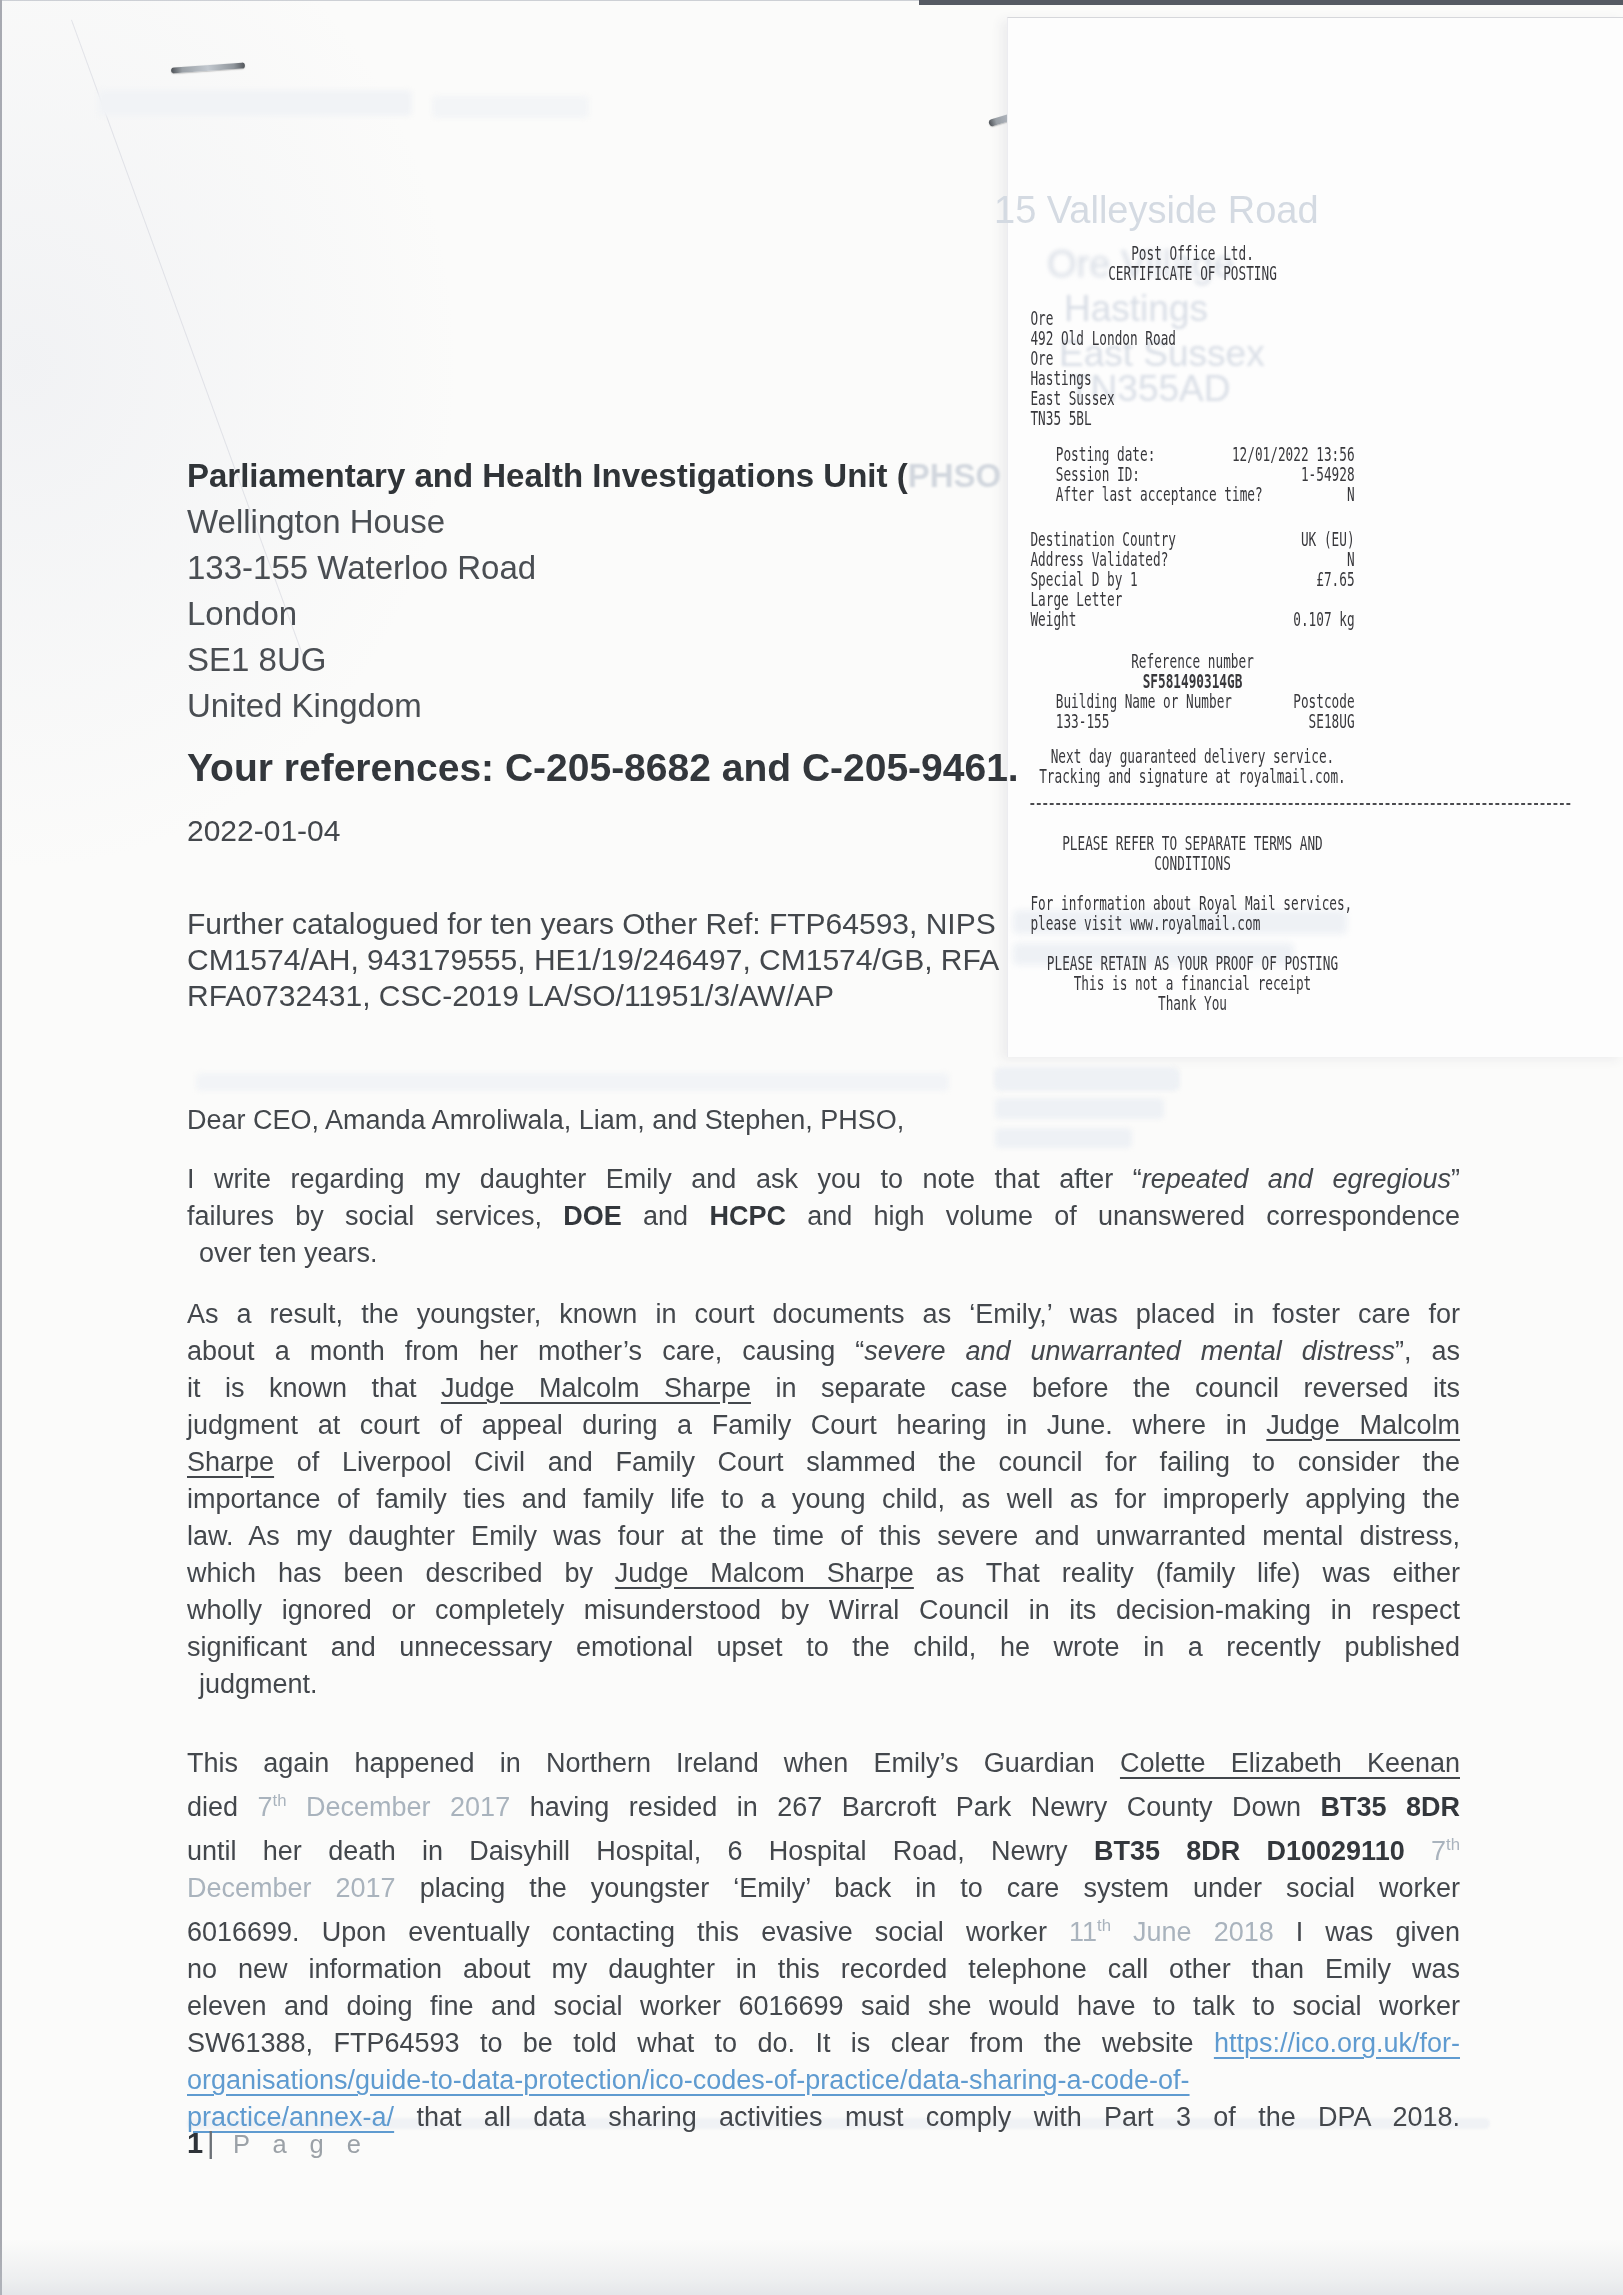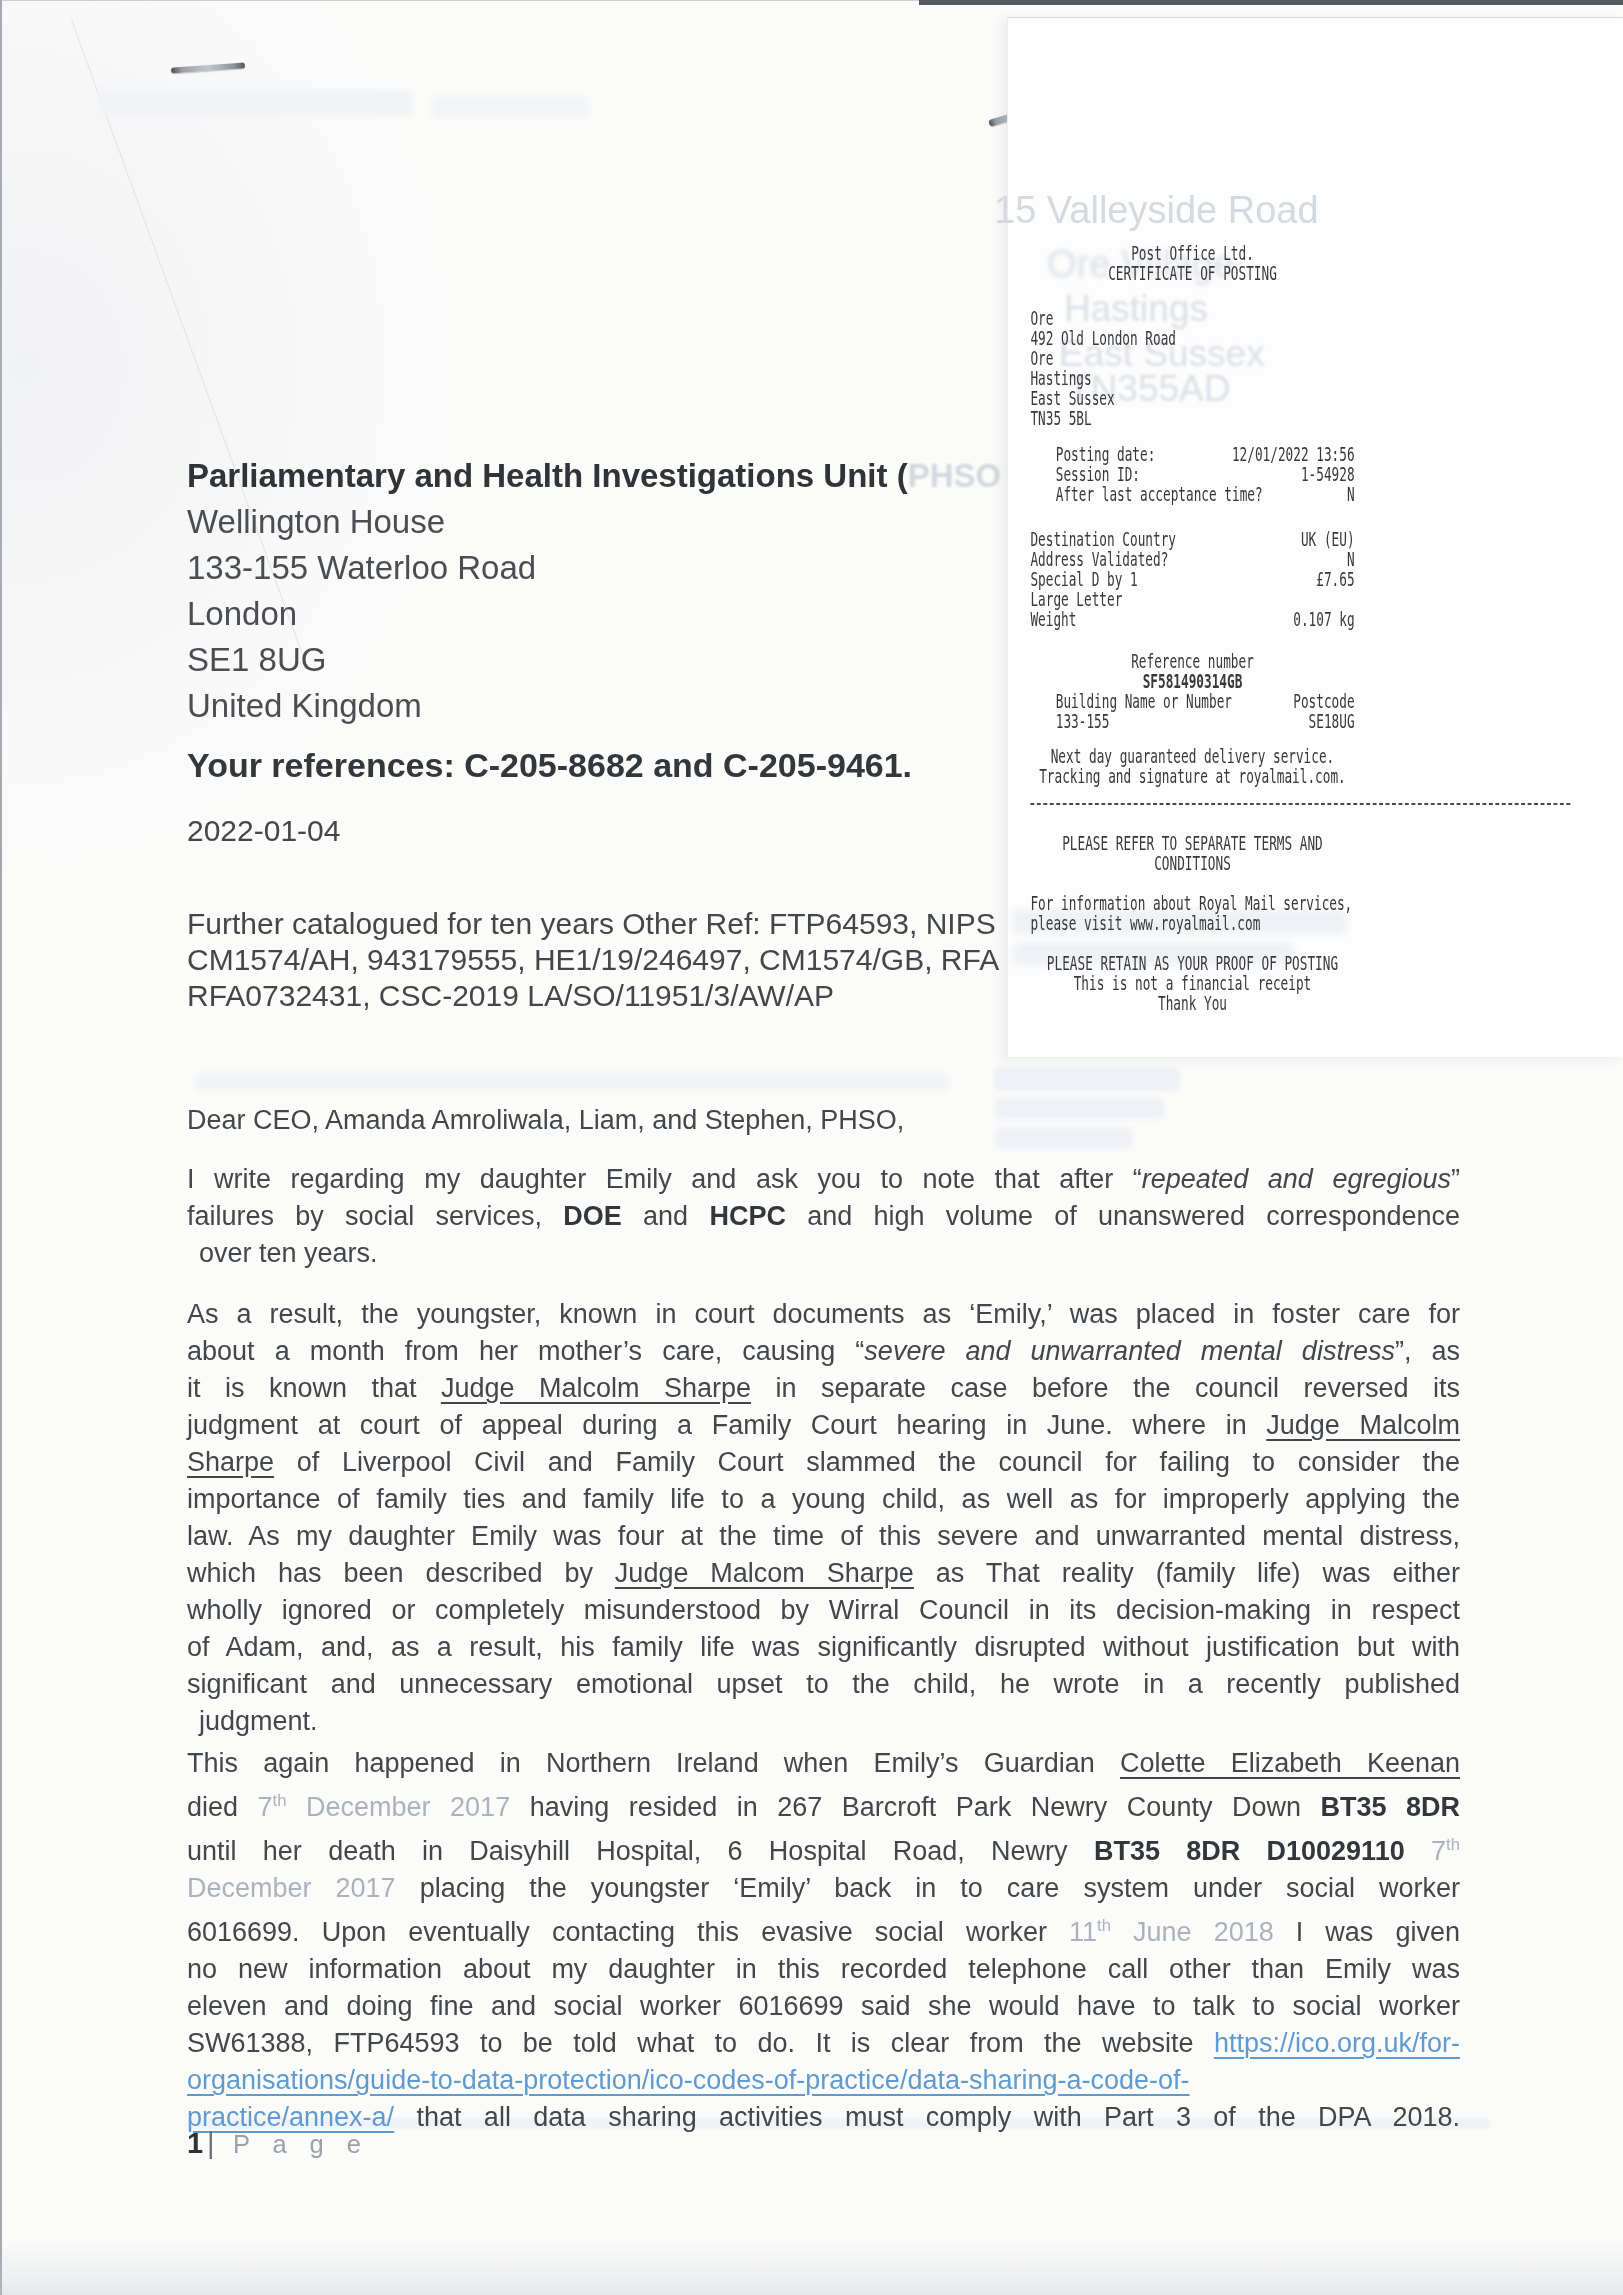--- a/index.html
+++ b/index.html
@@ -57,21 +57,21 @@
   .rline.row{display:flex;justify-content:space-between;}
   .rline.ind{padding-left:39px;width:460px;}
   .rline.bold{font-weight:bold;}
   .rdash{width:831px;border-top:2.6px dashed #4a4a4e;margin:15.7px 0 29px 0;height:0;}
   .rspacer{width:6.5px;}
   
   .letter{position:absolute;left:0;top:0;width:1428px;height:2295px;z-index:5;}
   .abs{position:absolute;}
   .recipient{left:187px;top:453px;font-size:33px;line-height:46px;color:#4a4e53;white-space:nowrap;}
   .recipient .l1{font-weight:bold;color:#303438;}
-  .refs{left:187px;top:746px;font-size:34px;font-weight:bold;color:#33373c;white-space:nowrap;}
+  .refs{left:187px;top:746px;font-size:39px;font-weight:bold;color:#33373c;white-space:nowrap;}
   .dateline{left:187px;top:814px;font-size:30px;color:#43474c;white-space:nowrap;text-align:right;}
   .catalogue{left:187px;top:906px;width:822px;overflow:hidden;font-size:30px;line-height:36px;color:#43474c;}
   .catalogue div{white-space:nowrap;}
   .salutation{left:187px;top:1105px;font-size:27px;color:#43474c;white-space:nowrap;}
   .para{left:187px;top:0;width:1273px;font-size:27px;line-height:37px;color:#43474c;}
   .p-intro{top:1161px;}
   .p-court{top:1296px;}
   .p-ni{top:1745px;}
   .jl{text-align:justify;text-align-last:justify;}
   .jl.last{text-align-last:left;margin-left:12px;}
@@ -185,21 +185,20 @@
   <div class="abs para p-court" id="para-court">
       <div class="jl"><span class="seg-n">As a result, the youngster, known in court documents as ‘Emily,’ was placed in foster care for</span></div>
       <div class="jl"><span class="seg-n">about a month from her mother’s care, causing “</span><span class="seg-i">severe and unwarranted mental distress</span><span class="seg-n">”, as</span></div>
       <div class="jl"><span class="seg-n">it is known that </span><span class="seg-u">Judge Malcolm Sharpe</span><span class="seg-n"> in separate case before the council reversed its</span></div>
       <div class="jl"><span class="seg-n">judgment at court of appeal during a Family Court hearing in June. where in </span><span class="seg-u">Judge Malcolm</span></div>
       <div class="jl"><span class="seg-u">Sharpe</span><span class="seg-n"> of Liverpool Civil and Family Court slammed the council for failing to consider the</span></div>
       <div class="jl"><span class="seg-n">importance of family ties and family life to a young child, as well as for improperly applying the</span></div>
       <div class="jl"><span class="seg-n">law. As my daughter Emily was four at the time of this severe and unwarranted mental distress,</span></div>
       <div class="jl"><span class="seg-n">which has been described by </span><span class="seg-u">Judge Malcom Sharpe</span><span class="seg-n"> as That reality (family life) was either</span></div>
       <div class="jl"><span class="seg-n">wholly ignored or completely misunderstood by Wirral Council in its decision-making in respect</span></div>
-      <div class="jl"><span class="seg-n">of Adam, and, as a result, his family life was significantly disrupted without justification but with</span></div>
       <div class="jl"><span class="seg-n">significant and unnecessary emotional upset to the child, he wrote in a recently published</span></div>
       <div class="jl last"><span class="seg-n">judgment.</span></div>
     </div>
   <div class="abs para p-ni" id="para-ni">
       <div class="jl"><span class="seg-n">This again happened in Northern Ireland when Emily’s Guardian </span><span class="seg-u">Colette Elizabeth Keenan</span></div>
       <div class="jl"><span class="seg-n">died </span><span class="seg-g">7</span><span class="seg-gs">th</span><span class="seg-g"> December 2017</span><span class="seg-n"> having resided in 267 Barcroft Park Newry County Down </span><span class="seg-b">BT35 8DR</span></div>
       <div class="jl"><span class="seg-n">until her death in Daisyhill Hospital, 6 Hospital Road, Newry </span><span class="seg-b">BT35 8DR D10029110</span><span class="seg-n"> </span><span class="seg-g">7</span><span class="seg-gs">th</span></div>
       <div class="jl"><span class="seg-g">December 2017</span><span class="seg-n"> placing the youngster ‘Emily’ back in to care system under social worker</span></div>
       <div class="jl"><span class="seg-n">6016699. Upon eventually contacting this evasive social worker </span><span class="seg-g">11</span><span class="seg-gs">th</span><span class="seg-g"> June 2018</span><span class="seg-n"> I was given</span></div>
       <div class="jl"><span class="seg-n">no new information about my daughter in this recorded telephone call other than Emily was</span></div>

